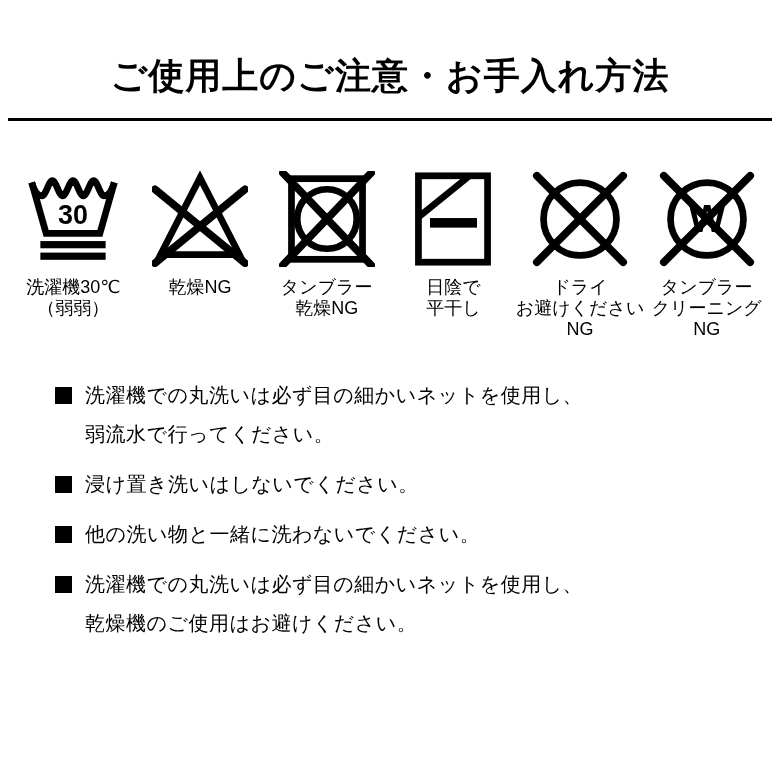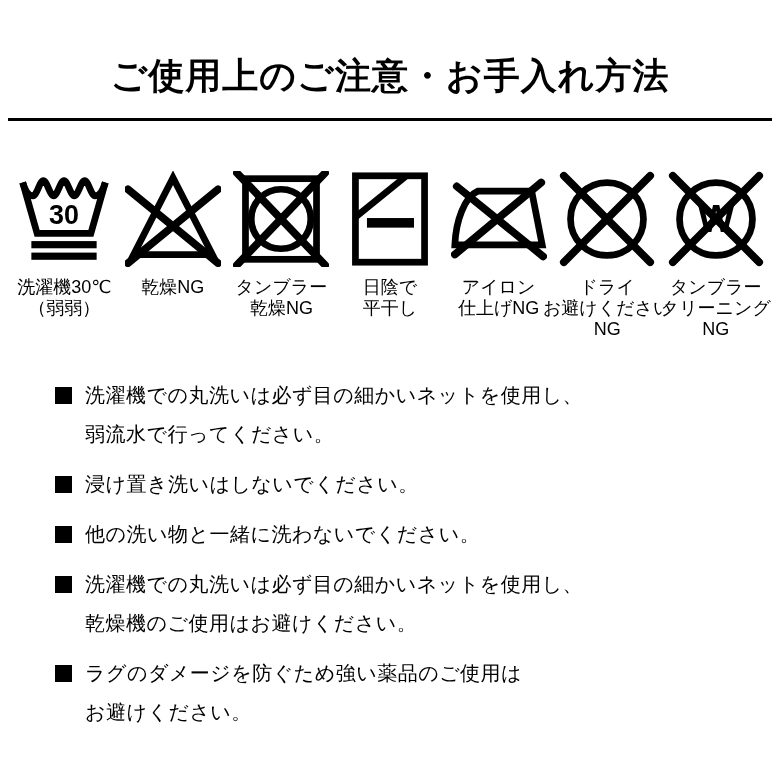--- a/index.html
+++ b/index.html
@@ -123,29 +123,20 @@
     <div class="symbol-col">
       <svg class="symbol-icon" viewBox="0 0 100 100">
         <rect class="shape" x="14" y="5" width="72" height="90"></rect>
         <line class="shape" x1="66" y1="6" x2="14" y2="48"></line>
         <rect class="fillbar" x="26" y="49" width="49" height="10"></rect>
       </svg>
       <div class="symbol-label">日陰で
 平干し</div>
     </div>
 
-    <div class="symbol-col">
-      <svg class="symbol-icon" viewBox="0 0 100 100">
-        <path class="shape" d="M28,21 L84,21 L95,77 L4,77 C5,52 14,27 28,21 Z"></path>
-        <line class="cross" x1="6" y1="16" x2="96" y2="89"></line>
-        <line class="cross" x1="94" y1="12" x2="4" y2="87"></line>
-      </svg>
-      <div class="symbol-label">アイロン
-仕上げNG</div>
-    </div>
 
     <div class="symbol-col">
       <svg class="symbol-icon" viewBox="0 0 100 100">
         <circle class="shape" cx="50" cy="50" r="38"></circle>
         <line class="cross" x1="5" y1="5" x2="95" y2="95"></line>
         <line class="cross" x1="95" y1="5" x2="5" y2="95"></line>
       </svg>
       <div class="symbol-label">ドライ
 お避けください
 NG</div>
@@ -177,20 +168,15 @@
     </li>
     <li class="note-item">
       <span class="note-bullet"></span>
       <span class="note-text">他の洗い物と一緒に洗わないでください。</span>
     </li>
     <li class="note-item">
       <span class="note-bullet"></span>
       <span class="note-text">洗濯機での丸洗いは必ず目の細かいネットを使用し、
 乾燥機のご使用はお避けください。</span>
     </li>
-    <li class="note-item">
-      <span class="note-bullet"></span>
-      <span class="note-text">ラグのダメージを防ぐため強い薬品のご使用は
-お避けください。</span>
-    </li>
   </ul>
 
 </div>
 
 </body></html>

